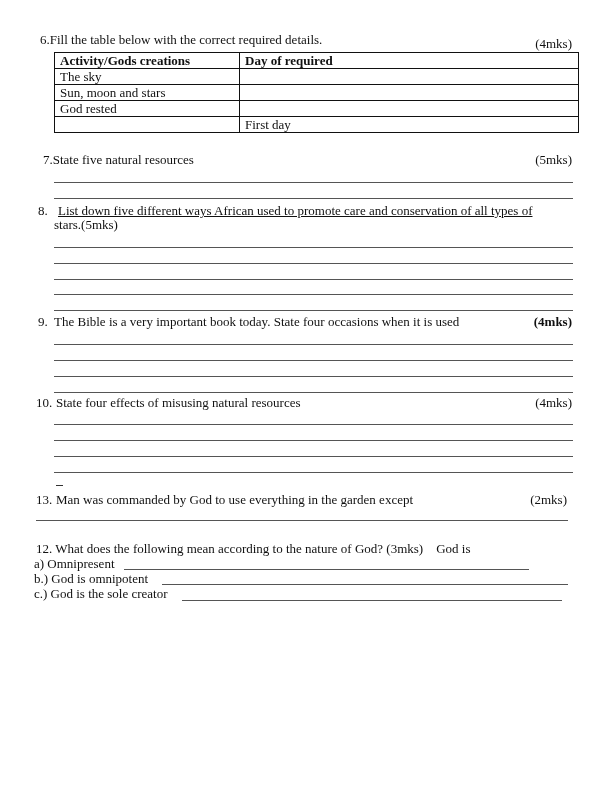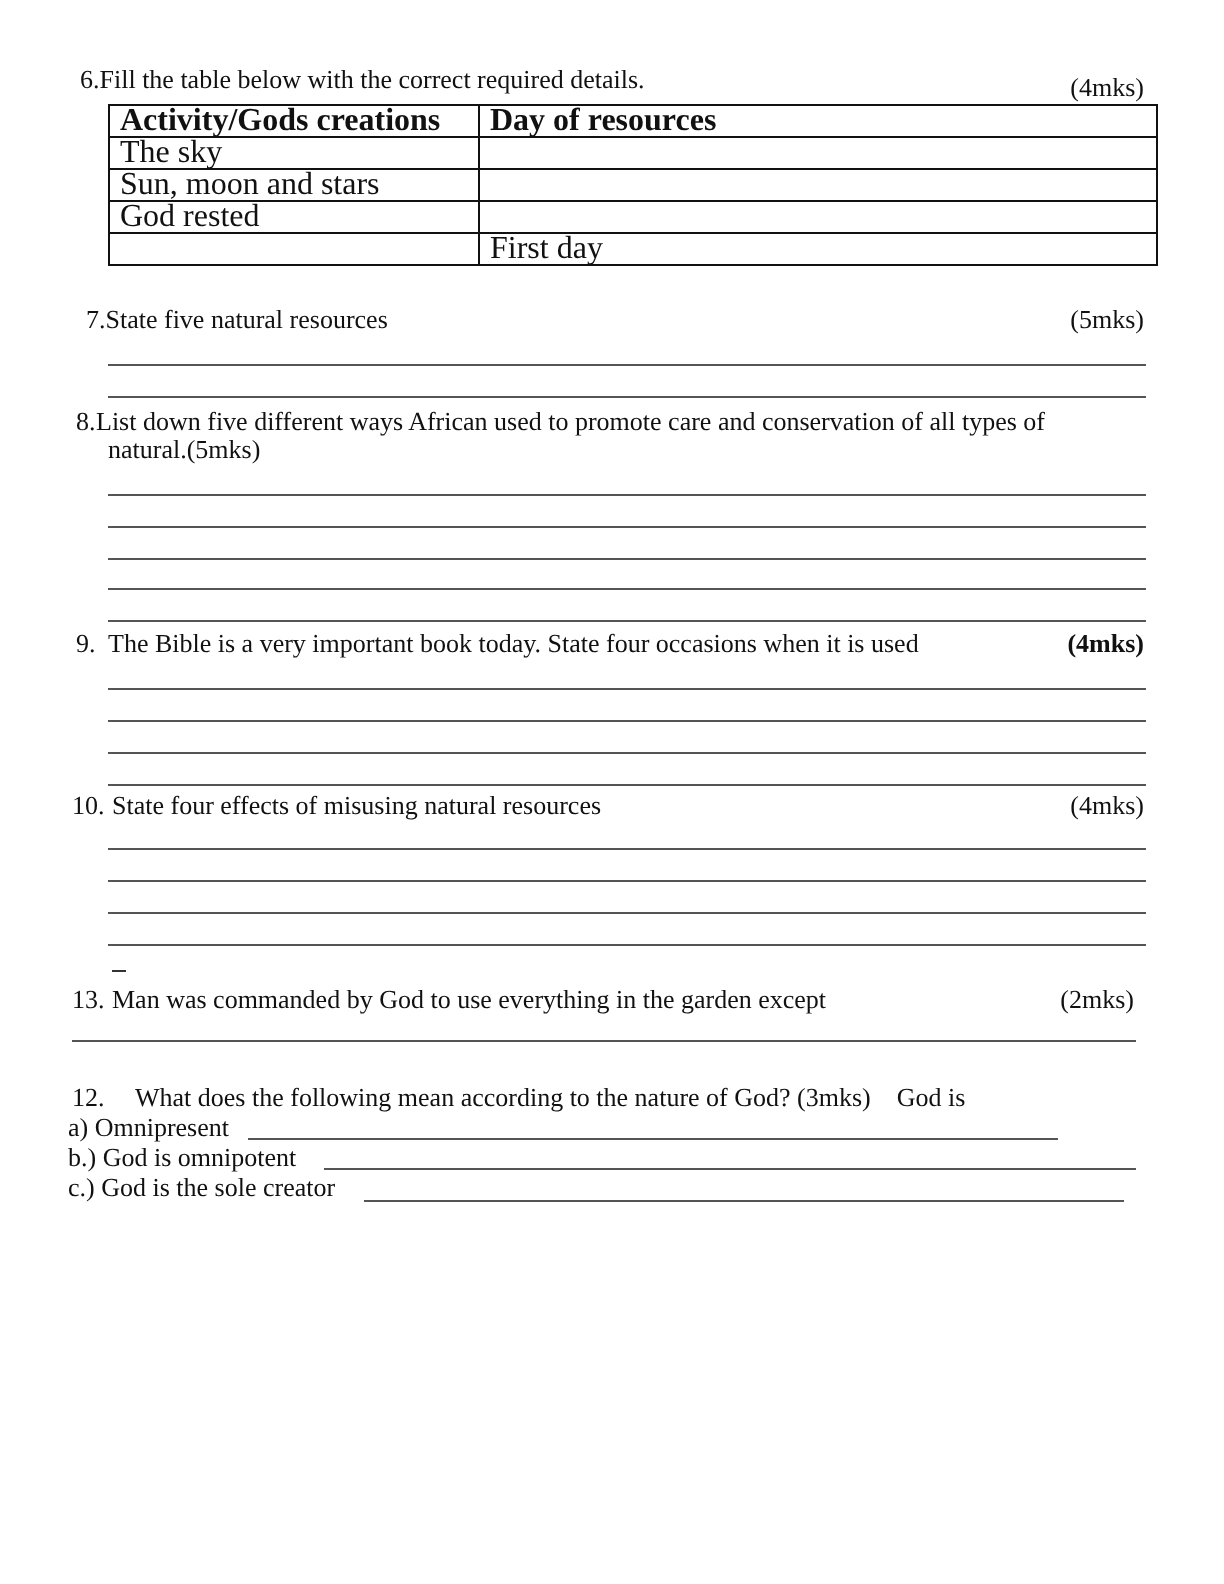--- a/index.html
+++ b/index.html
@@ -7,21 +7,21 @@
       width: 612px; height: 792px; position: relative; overflow: hidden;
       font-family: "Liberation Serif", "DejaVu Serif", serif;
       font-size: 13px; color: #111;
     }
     .abs { position: absolute; white-space: nowrap; }
     .line { position: absolute; height: 0; border-top: 1px solid #555; }
     .marks { position: absolute; text-align: right; margin-left: 20px; }
     .bold { font-weight: bold; }
     table.creation {
       position: absolute; left: 54px; top: 52px; width: 525px;
-      border-collapse: collapse; font-size: 16px;
+      border-collapse: collapse; font-size: 13px;
     }
     table.creation td, table.creation th {
       border: 1px solid #111; height: 15px; padding: 0 5px; line-height: 15px;
       text-align: left; vertical-align: top;
     }
     table.creation th { font-weight: bold; }
     table.creation col.c1 { width: 185px; }
     .small-dash { position: absolute; left: 56px; top: 485px; width: 7px; border-top: 1px solid #333; }
   </style>
 </head>
@@ -33,21 +33,21 @@
 <div class="marks abs" style="right:40px; top:36px;">(4mks)</div>
 
 <table class="creation">
   <colgroup>
       <col class="c1">
       <col>
     </colgroup>
   <tbody>
       <tr>
     <th>Activity/Gods creations</th>
-    <th>Day of resources</th>
+    <th>Day of required</th>
   </tr>
   <tr>
     <td>The sky</td>
     <td></td>
   </tr>
   <tr>
     <td>Sun, moon and stars</td>
     <td></td>
   </tr>
   <tr>
@@ -64,22 +64,22 @@
 <div class="abs" style="left:43px; top:152px;">
   <span>7.</span><span>State five natural resources</span>
 </div>
 <div class="marks abs" style="right:40px; top:152px;">(5mks)</div>
 <div class="line" style="left:54px; width:519px; top:182px;"></div>
 <div class="line" style="left:54px; width:519px; top:198px;"></div>
 
 <div class="abs" style="left:38px; top:203px;">
   <span>8.</span>
 </div>
-<div class="abs" style="left:48px; top:203px;">List down five different ways African used to promote care and conservation of all types of</div>
-<div class="abs" style="left:54px; top:217px;">natural.(5mks)</div>
+<div class="abs" style="left:58px; top:203px;text-decoration:underline;">List down five different ways African used to promote care and conservation of all types of</div>
+<div class="abs" style="left:54px; top:217px;">stars.(5mks)</div>
 <div class="line" style="left:54px; width:519px; top:247px;"></div>
 <div class="line" style="left:54px; width:519px; top:263px;"></div>
 <div class="line" style="left:54px; width:519px; top:279px;"></div>
 <div class="line" style="left:54px; width:519px; top:294px;"></div>
 <div class="line" style="left:54px; width:519px; top:310px;"></div>
 
 <div class="abs" style="left:38px; top:314px;">
   <span>9.</span>
 </div>
 <div class="abs" style="left:54px; top:314px;">The Bible is a very important book today. State four occasions when it is used</div>
@@ -102,21 +102,21 @@
 <div class="small-dash"></div>
 <div class="abs" style="left:36px; top:492px;">
   <span>13.</span>
 </div>
 <div class="abs" style="left:56px; top:492px;">Man was commanded by God to use everything in the garden except</div>
 <div class="marks abs" style="right:45px; top:492px;">(2mks)</div>
 <div class="line" style="left:36px; width:532px; top:520px;"></div>
 
 <div class="abs" style="left:36px; top:541px;">
   <span>12.</span>
-  <span style="white-space:pre;margin-left:12px;">What does the following mean according to the nature of God? (3mks)    God is</span>
+  <span style="white-space:pre;">What does the following mean according to the nature of God? (3mks)    God is</span>
 </div>
 
 <div class="abs" style="left:34px; top:556px;">a) Omnipresent</div>
 <div class="line" style="left:124px; width:405px; top:569px;"></div>
 
 <div class="abs" style="left:34px; top:571px;">b.) God is omnipotent</div>
 <div class="line" style="left:162px; width:406px; top:584px;"></div>
 
 <div class="abs" style="left:34px; top:586px;">c.) God is the sole creator</div>
 <div class="line" style="left:182px; width:380px; top:600px;"></div>

